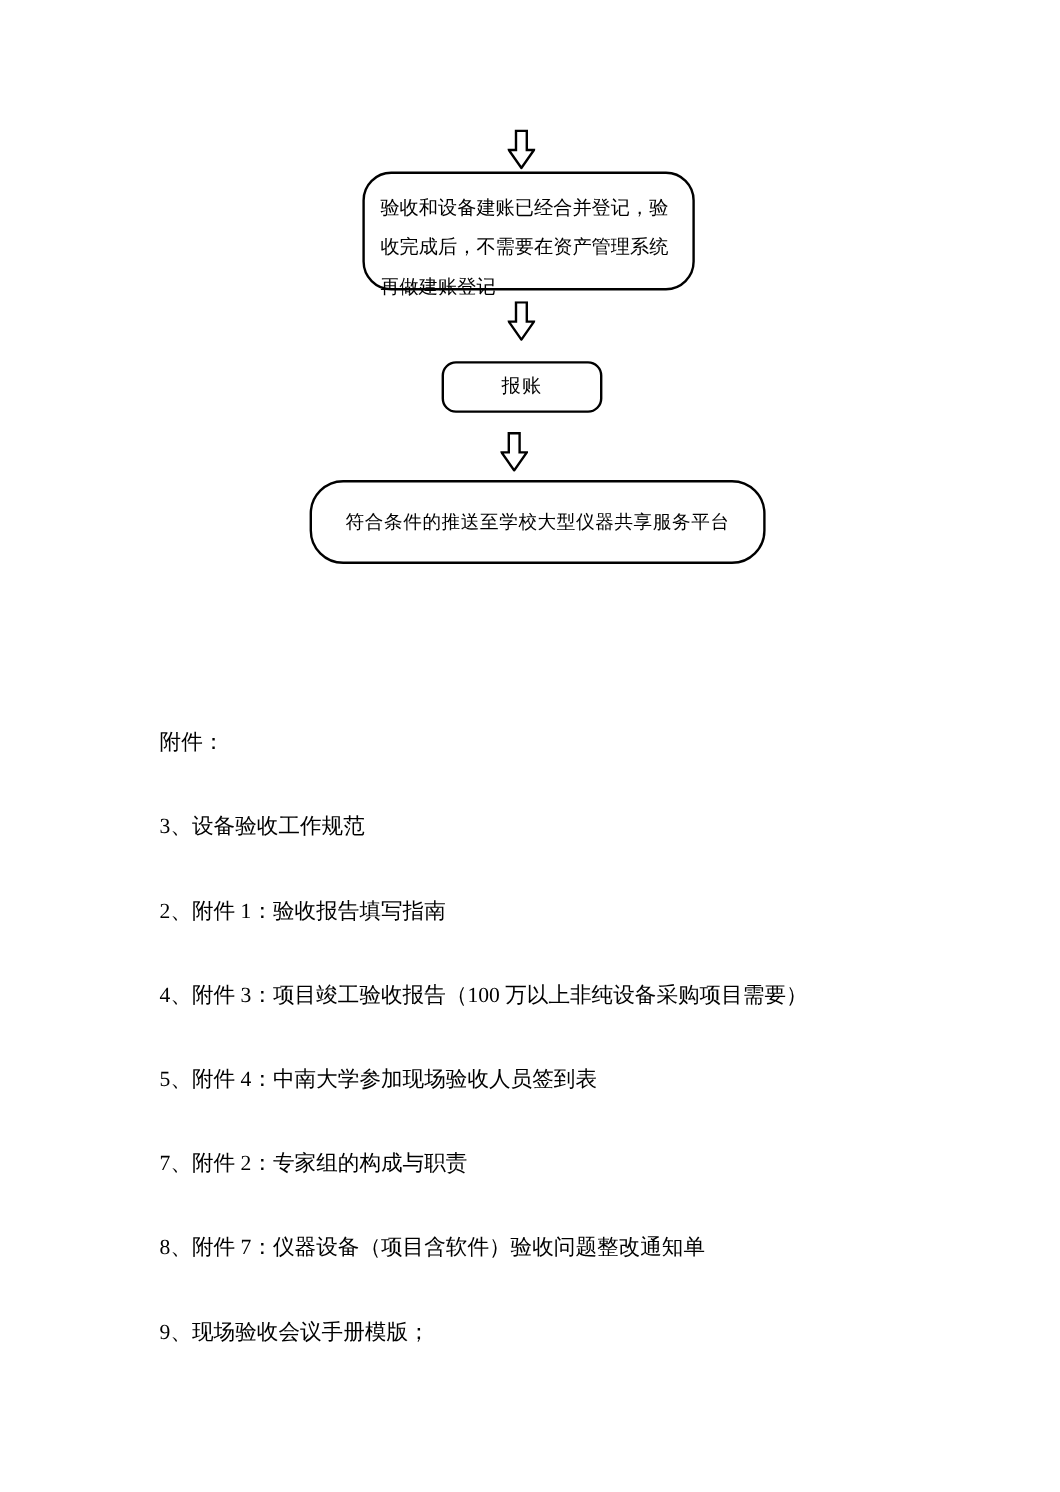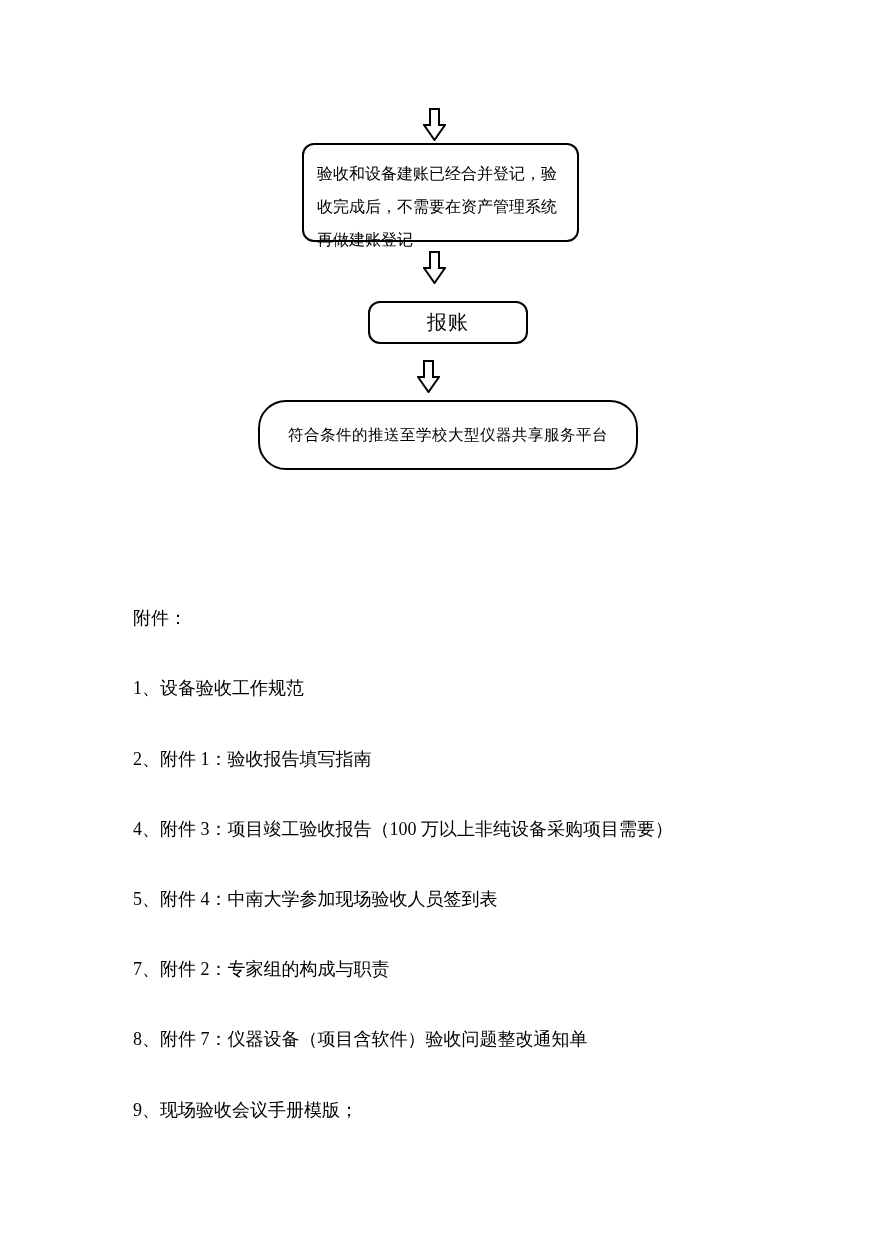--- a/index.html
+++ b/index.html
@@ -13,29 +13,29 @@
 
   
   .flow-box {
     position: absolute;
     box-sizing: border-box;
     border: 2px solid #000;
     background: #fff;
   }
   .box1 {
     left: 302px; top: 143px; width: 277px; height: 99px;
-    border-radius: 12px;
+    border-radius: 24px;
     padding: 12px 12px 0 13px;
     font-size: 16px; line-height: 33px;
   }
   .box2 {
-    left: 368px; top: 301px; width: 160px; height: 43px;
+    left: 368px; top: 301px; width: 134px; height: 43px;
     border-radius: 12px;
     display: flex; align-items: center; justify-content: center;
-    font-size: 20px; letter-spacing: 1px; text-align: center;
+    font-size: 16px; letter-spacing: 1px; text-align: center;
   }
   .box3 {
     left: 258px; top: 400px; width: 380px; height: 70px;
     border-radius: 28px;
     display: flex; align-items: center; justify-content: center;
     font-size: 15.5px; letter-spacing: 0.5px; text-align: center;
   }
   .arrow { position: absolute; width: 23px; height: 33px; }
   .arrow1 { left: 423px; top: 108px; }
   .arrow2 { left: 423px; top: 251px; }
@@ -72,21 +72,21 @@
     <svg class="arrow arrow3" viewBox="0 0 23 33">
       <polygon points="7,1 16,1 16,17 22,17 11.5,32 1,17 7,17" fill="#ffffff" stroke="#000000" stroke-width="2" stroke-linejoin="miter"></polygon>
     </svg>
 
     <div class="flow-box box3">符合条件的推送至学校大型仪器共享服务平台</div>
   </div>
 
   <div class="textblock">
 
     <div class="line">附件：</div>
-    <div class="line">1、设备验收工作规范</div>
+    <div class="line">3、设备验收工作规范</div>
     <div class="line">2、附件 1：验收报告填写指南</div>
     <div class="line">4、附件 3：项目竣工验收报告（100 万以上非纯设备采购项目需要）</div>
     <div class="line">5、附件 4：中南大学参加现场验收人员签到表</div>
     <div class="line">7、附件 2：专家组的构成与职责</div>
     <div class="line">8、附件 7：仪器设备（项目含软件）验收问题整改通知单</div>
     <div class="line">9、现场验收会议手册模版；</div>
     
     
 
     

